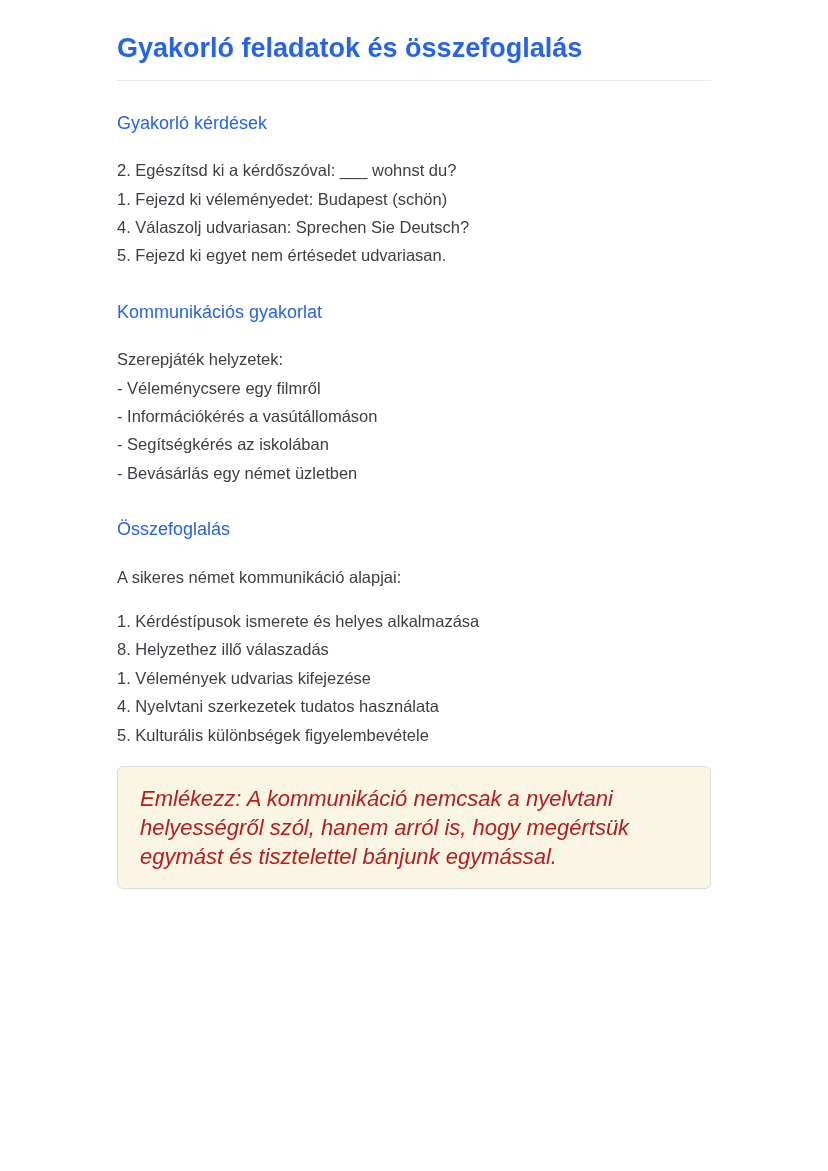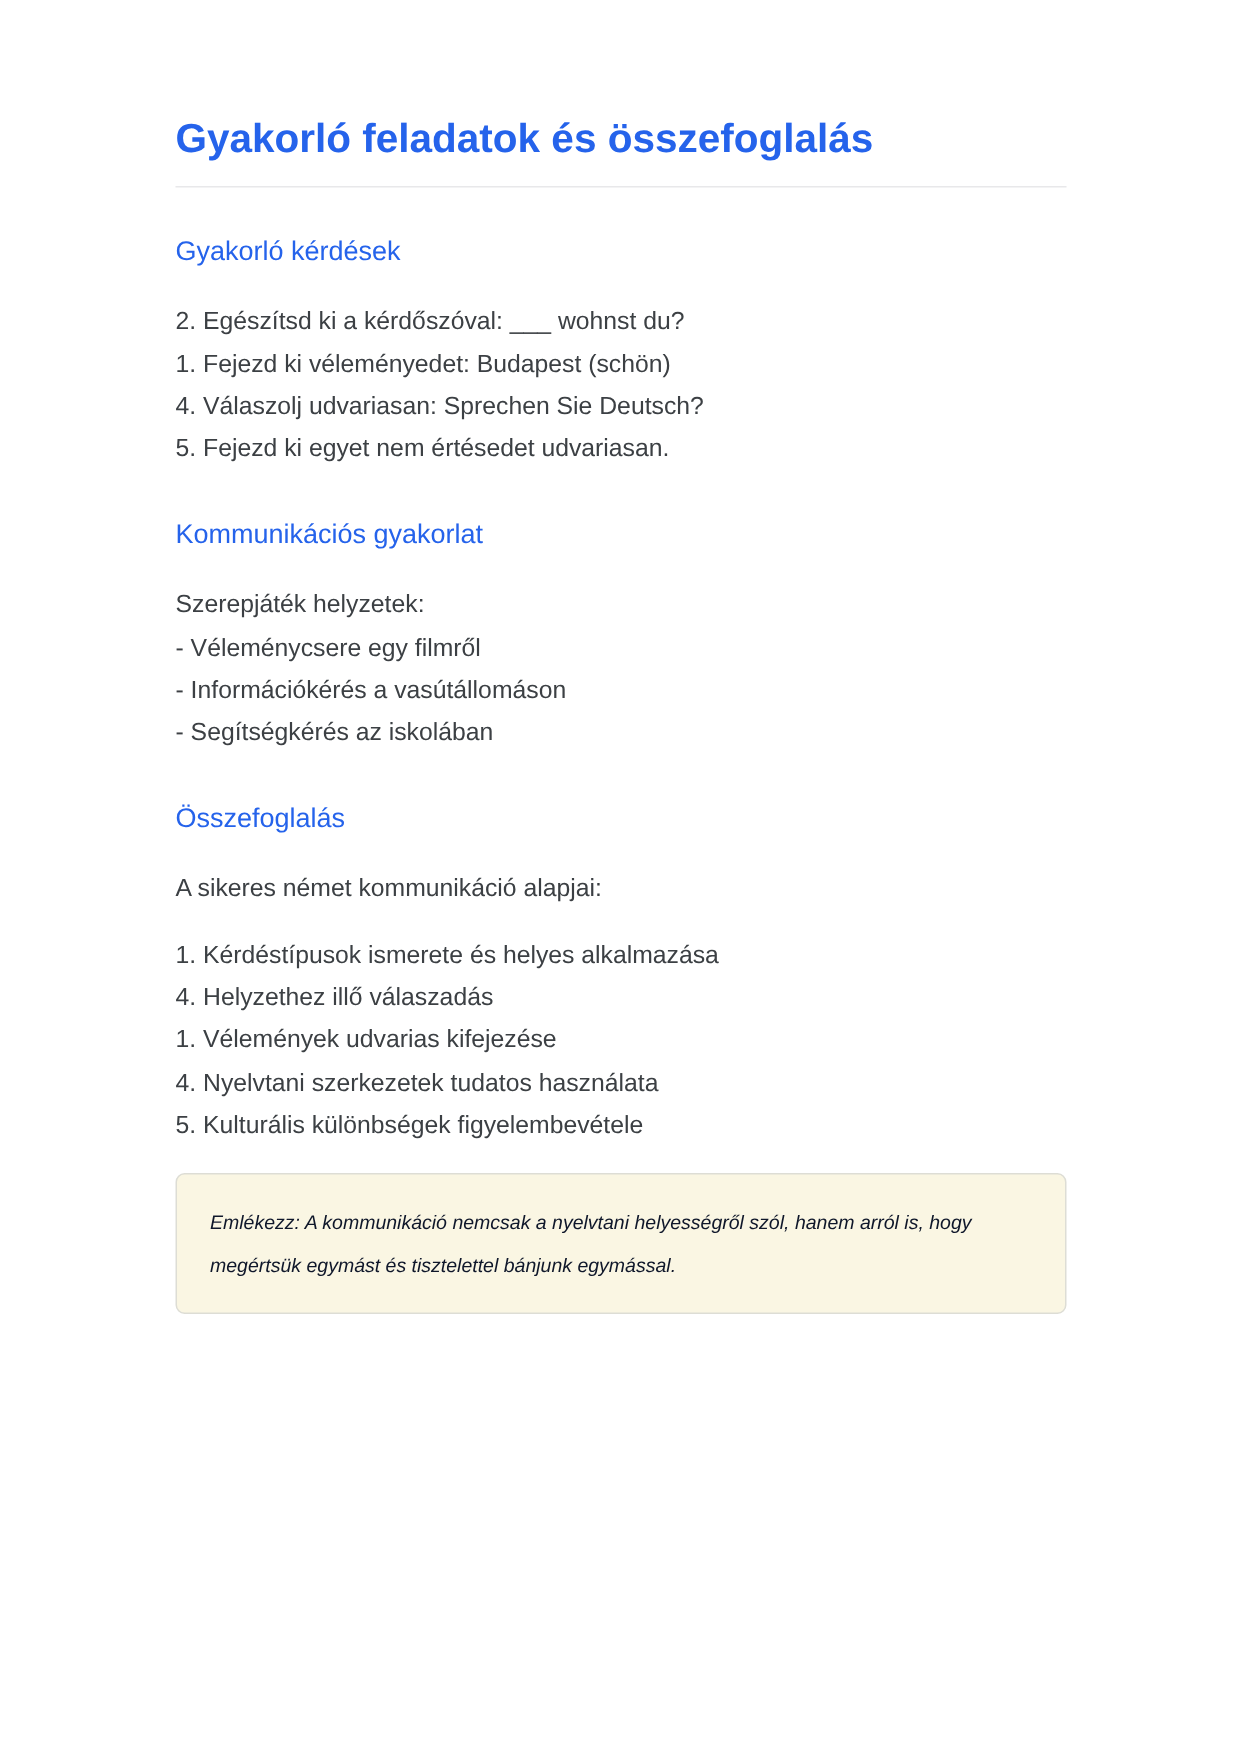--- a/index.html
+++ b/index.html
@@ -5,21 +5,21 @@
   * { margin: 0; padding: 0; box-sizing: border-box; }
   html, body {
     width: 828px;
     background: #ffffff;
     font-family: "Liberation Sans", sans-serif;
   }
   body { min-height: 1171px; }
   .page {
     width: 594px;
     margin: 0 auto;
-    padding-top: 76px;
+    padding-top: 32px;
     padding-bottom: 40px;
   }
   h1.doc-title {
     font-size: 27px;
     font-weight: 700;
     line-height: 1.25;
     color: #2563eb;
     padding-bottom: 14px;
     border-bottom: 1px solid #e8e8ea;
   }
@@ -41,23 +41,23 @@
   .line { white-space: pre-wrap; }
   .note {
     margin-top: 17px;
     background: #faf6e3;
     border: 1px solid #ddddd5;
     border-radius: 6px;
     padding: 17px 22px;
   }
   .note p {
     font-style: italic;
-    font-size: 13px;
+    font-size: 22px;
     line-height: 29px;
-    color: #0f172a;
+    color: #b91c1c;
   }
 </style>
 </head>
 <body>
 
 <div class="page">
 
   <h1 class="doc-title">Gyakorló feladatok és összefoglalás</h1>
 
   <section>
@@ -70,31 +70,32 @@
     </div>
   </section>
 
   <section>
     <h2 class="section-heading">Kommunikációs gyakorlat</h2>
     <div class="para">
       <div class="line">Szerepjáték helyzetek:</div>
       <div class="line">- Véleménycsere egy filmről</div>
       <div class="line">- Információkérés a vasútállomáson</div>
       <div class="line">- Segítségkérés az iskolában</div>
+      <div class="line">- Bevásárlás egy német üzletben</div>
     </div>
   </section>
 
   <section>
     <h2 class="section-heading">Összefoglalás</h2>
     <div class="para">
       <div class="line">A sikeres német kommunikáció alapjai:</div>
     </div>
     <div class="para">
       <div class="line">1. Kérdéstípusok ismerete és helyes alkalmazása</div>
-      <div class="line">4. Helyzethez illő válaszadás</div>
+      <div class="line">8. Helyzethez illő válaszadás</div>
       <div class="line">1. Vélemények udvarias kifejezése</div>
       <div class="line">4. Nyelvtani szerkezetek tudatos használata</div>
       <div class="line">5. Kulturális különbségek figyelembevétele</div>
     </div>
   </section>
 
   <div class="note">
     <p>Emlékezz: A kommunikáció nemcsak a nyelvtani helyességről szól, hanem arról is, hogy megértsük egymást és tisztelettel bánjunk egymással.</p>
   </div>
 

